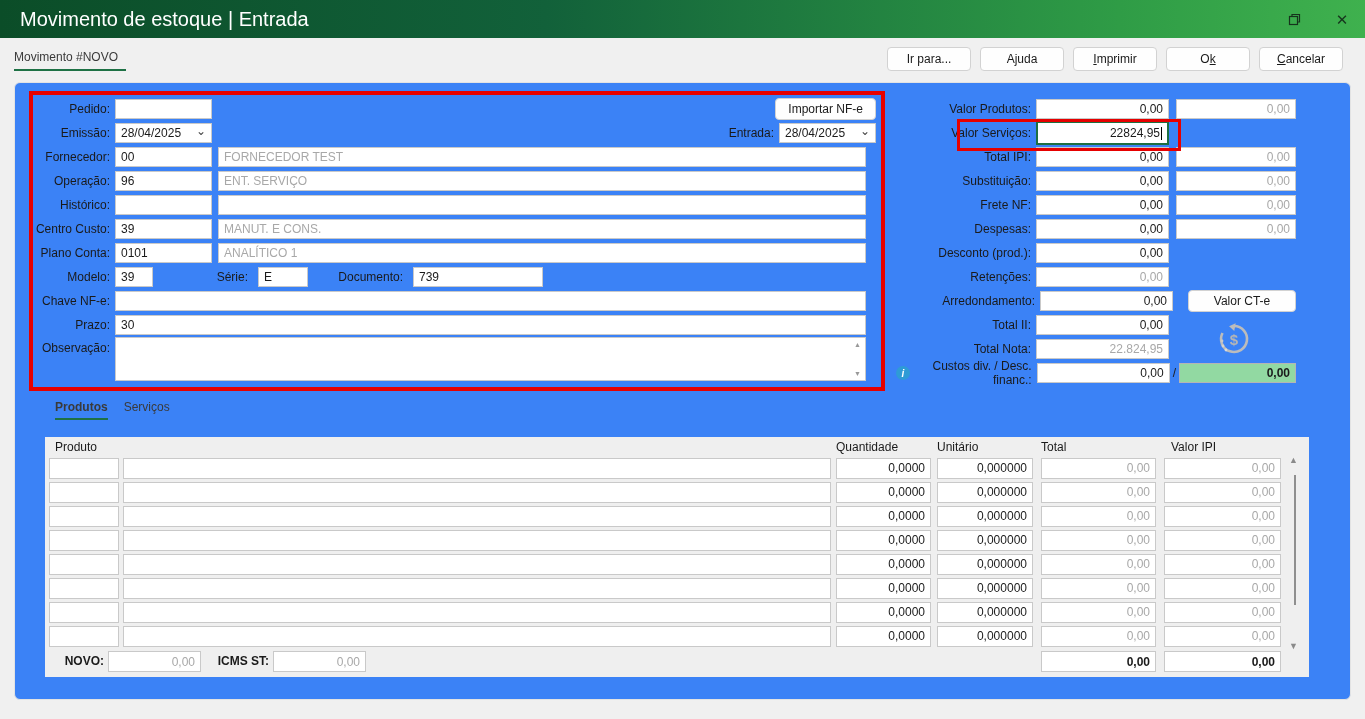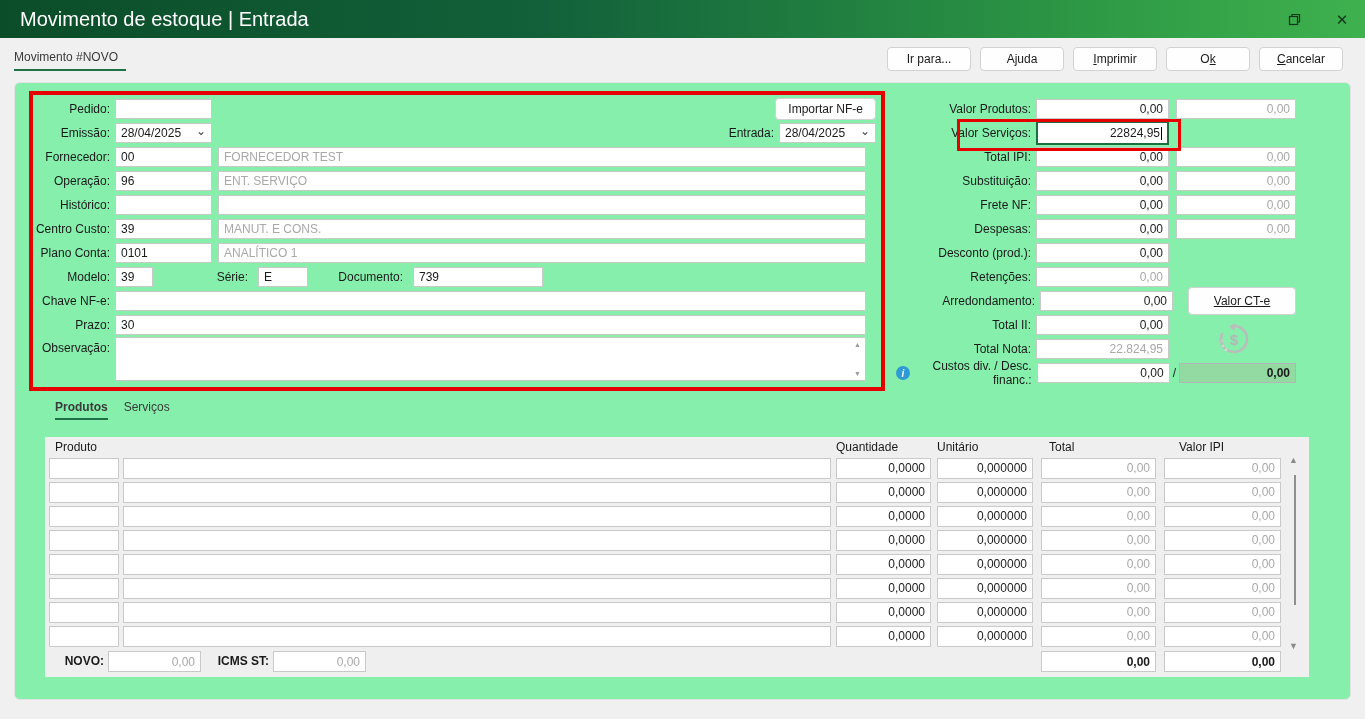--- a/index.html
+++ b/index.html
@@ -33,21 +33,21 @@
     min-width:84px; height:24px; padding:0 12px;
     background:#fefefe; border:1px solid #d2d2d2; border-radius:4px;
     display:flex; align-items:center; justify-content:center;
     font-size:12px; color:#1a1a1a; cursor:pointer;
   }
   .btn .u { text-decoration:underline; }
   .btn-sm { min-width:98px; height:22px; }
   
   .panel {
     position:absolute; left:14px; top:82px; width:1337px; height:618px;
-    background:#86efac; border:1px solid #e3e3e3; border-radius:6px;
+    background:#3b82f6; border:1px solid #e3e3e3; border-radius:6px;
   }
   
   .fld {
     background:#fff; border:1px solid #c9c9c9; height:20px;
     display:flex; align-items:center; padding:0 5px;
     font-size:12px; overflow:hidden; white-space:nowrap;
   }
   .num { justify-content:flex-end; }
   .gray { color:#a8a8a8; }
   .bold { font-weight:bold; }
@@ -78,39 +78,39 @@
   .redbox2 { position:absolute; left:942px; top:36px; width:224px; height:32px; border:3px solid #e60000; z-index:6; pointer-events:none; }
   
   .totals { position:absolute; left:881px; top:14px; width:400px; }
   .trow { display:flex; align-items:center; height:24px; }
   .trow .flbl { flex:1; }
   .v1 { width:133px; flex:none; }
   .v2 { width:120px; margin-left:7px; flex:none; }
   .v2ph { width:127px; flex:none; }
   .focusfld { height:24px; border:2px solid #1d6f42; }
   .caret { display:inline-block; width:1px; height:13px; background:#000; margin-left:1px; }
-  .btn-cte { width:108px; margin-left:15px; height:28px; min-width:0;text-decoration:underline; }
+  .btn-cte { width:108px; margin-left:15px; height:22px; min-width:0; }
   .slash { margin:0 3px; }
   .greenfld { background:#92d9a2; border:1px solid #b5b5b5; font-weight:bold; width:117px; margin-left:0; }
   .info-ic {
     width:14px; height:14px; border-radius:50%; background:#2e9bd6; color:#fff;
     font-size:10px; font-weight:bold; font-style:italic;
     display:flex; align-items:center; justify-content:center; flex:none; margin-right:4px;
   }
   .dollar-ic { position:absolute; left:1201px; top:238px; width:36px; height:36px; }
   
   .ptabs { position:absolute; left:40px; top:317px; display:flex; gap:16px; }
   .ptab { padding-bottom:4px; color:#3a3a3a; cursor:pointer; }
   .ptab.active { font-weight:bold; border-bottom:2px solid #1e7145; }
   .prod-area { position:absolute; left:30px; top:354px; width:1264px; height:240px; background:#efefef; }
   .phead { height:19px; display:flex; align-items:center; padding-left:4px; color:#1a1a1a; }
   .h1 { width:782px; padding-left:6px; flex:none; }
   .hq { width:95px; margin-left:5px; flex:none; }
   .hu { width:96px; margin-left:6px; flex:none; }
-  .ht { width:115px; margin-left:16px; flex:none; }
+  .ht { width:115px; margin-left:8px; flex:none; }
   .hi { width:117px; margin-left:15px; flex:none; }
   .prows { padding-left:4px; }
   .prow { display:flex; align-items:center; height:24px; }
   .prow .fld { height:21px; }
   .c-code { width:70px; flex:none; }
   .c-desc { width:708px; margin-left:4px; flex:none; }
   .c-qty { width:95px; margin-left:5px; flex:none; }
   .c-unit { width:96px; margin-left:6px; flex:none; }
   .c-total { width:115px; margin-left:8px; flex:none; }
   .c-ipi { width:117px; margin-left:8px; flex:none; }

